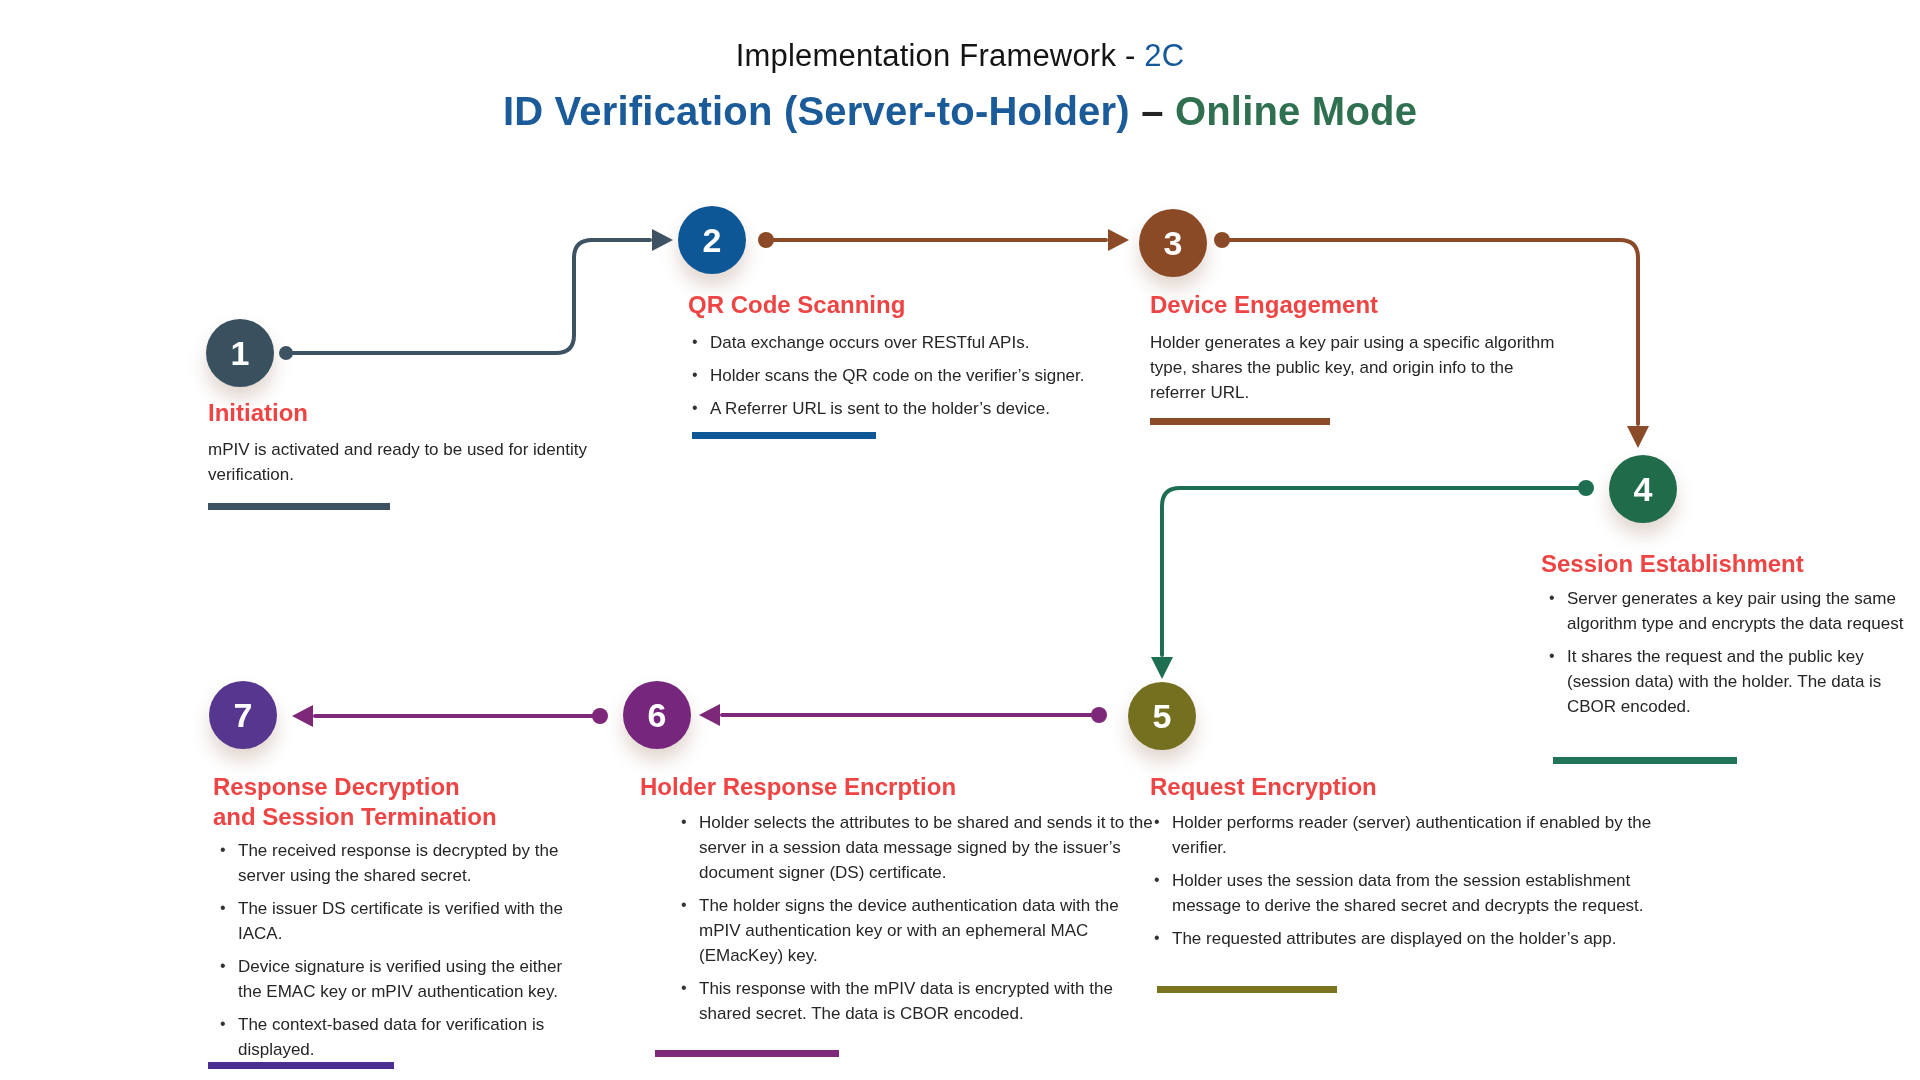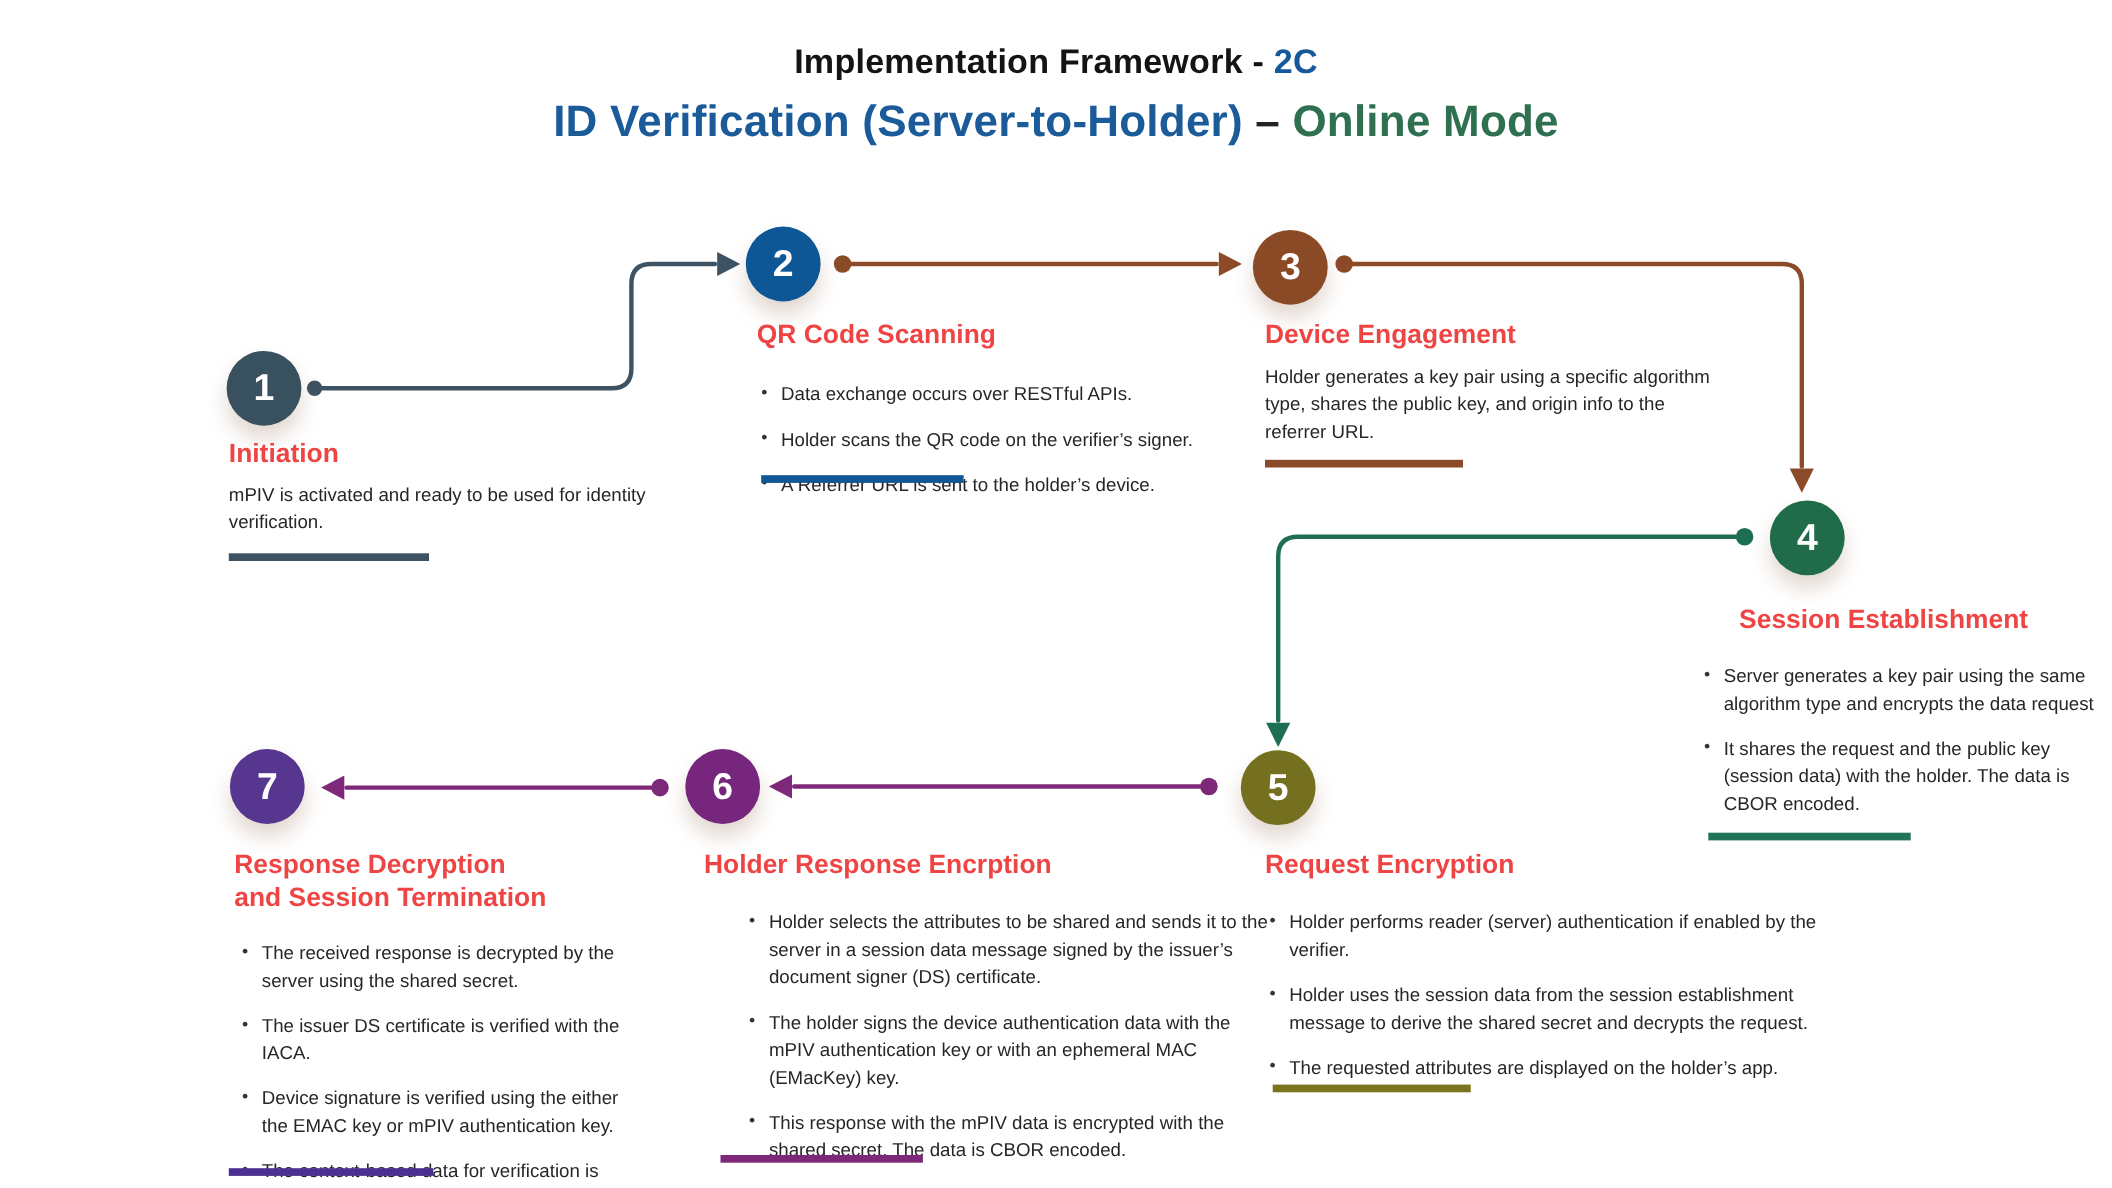--- a/index.html
+++ b/index.html
@@ -1,21 +1,21 @@
 <!DOCTYPE html>
 <html><head>
 <meta charset="utf-8">
 <style>
   html,body{margin:0;padding:0;background:#ffffff;}
   body{width:1920px;height:1080px;position:relative;overflow:hidden;
        font-family:"Liberation Sans", sans-serif;color:#1c1c1c;}
 
   
   .titleblock{position:absolute;top:38px;left:0;width:1920px;text-align:center;}
-  .title-line1{font-size:31px;font-weight:bold;color:#141414;letter-spacing:.2px;}
+  .title-line1{font-size:31px;font-weight:normal;color:#141414;letter-spacing:.2px;}
   .title-line2{font-size:40px;font-weight:bold;color:#1B5B99;margin-top:15px;letter-spacing:.2px;}
   .hl-blue{color:#15599A;}
   .hl-green{color:#2F7050;}
   .dash-dark{color:#242424;}
 
   
   .circle{position:absolute;width:68px;height:68px;border-radius:50%;
           display:flex;align-items:center;justify-content:center;
           color:#fff;font-size:34px;font-weight:bold;
           box-shadow:0 12px 18px rgba(150,110,85,.28);}
@@ -25,36 +25,36 @@
   .s4-circle{left:1609px;top:455px;background:#1F6B4A;}
   .s5-circle{left:1128px;top:682px;background:#757020;}
   .s6-circle{left:623px;top:681px;background:#76267C;}
   .s7-circle{left:209px;top:681px;background:#57368F;}
 
   
   .step-title{position:absolute;font-size:24px;font-weight:bold;color:#ef4444;line-height:30px;}
   .s1-title{left:208px;top:398px;}
   .s2-title{left:688px;top:290px;}
   .s3-title{left:1150px;top:290px;}
-  .s4-title{left:1541px;top:549px;margin-left:40px;}
+  .s4-title{left:1541px;top:549px;}
   .s5-title{left:1150px;top:772px;}
   .s6-title{left:640px;top:772px;}
   .s7-title{left:213px;top:772px;}
 
   .step-body{position:absolute;font-size:17px;line-height:25px;color:#262626;}
   .s1-body{left:208px;top:437px;width:410px;}
   .s2-body{left:688px;top:330px;width:490px;}
   .s3-body{left:1150px;top:330px;width:415px;}
   .s4-body{left:1545px;top:586px;width:372px;}
   .s5-body{left:1150px;top:810px;width:505px;}
   .s6-body{left:677px;top:810px;width:478px;}
   .s7-body{left:216px;top:838px;width:372px;}
 
   ul.bullets{list-style:none;margin:0;padding:0;}
-  ul.bullets li{position:relative;padding-left:22px;margin:16px 0 8px 0;}
+  ul.bullets li{position:relative;padding-left:22px;margin:0 0 8px 0;}
   ul.bullets li::before{content:"\2022";position:absolute;left:4px;top:-1px;color:#333;font-size:16px;}
   .tight li{margin-bottom:4px;}
 
   
   .bar{position:absolute;height:7px;}
   .s1-bar{left:208px;top:503px;width:182px;background:#3D5363;}
   .s2-bar{left:692px;top:432px;width:184px;background:#0F5796;}
   .s3-bar{left:1150px;top:418px;width:180px;background:#8B4A28;}
   .s4-bar{left:1553px;top:757px;width:184px;background:#217457;}
   .s5-bar{left:1157px;top:986px;width:180px;background:#7A741F;}

